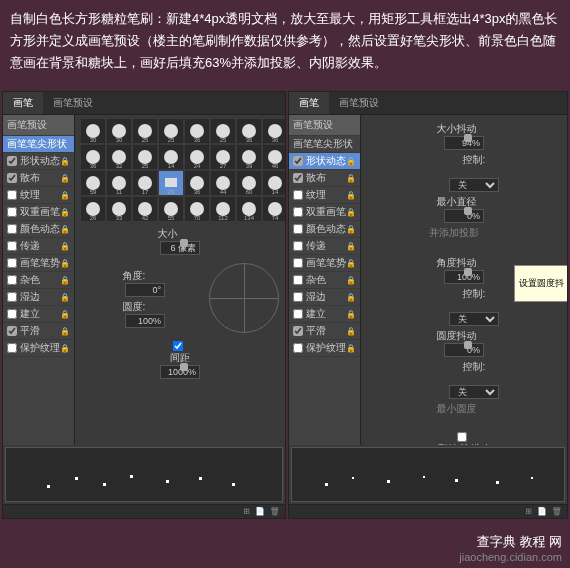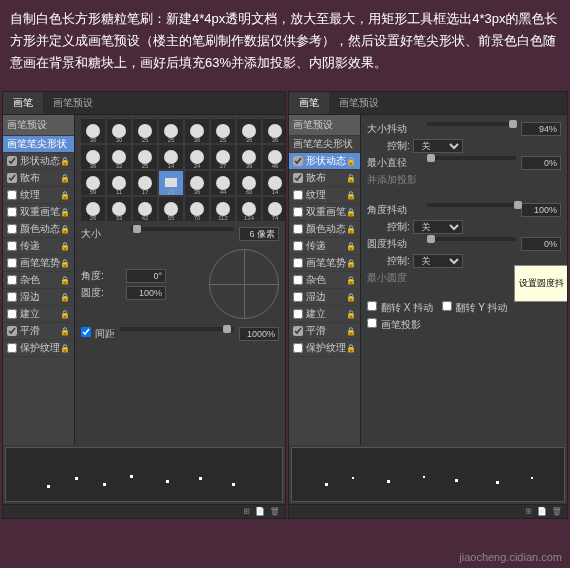--- a/index.html
+++ b/index.html
@@ -16,21 +16,21 @@
 .sb-item.header { background: #5a5a5a; padding: 3px 4px; }
 .sb-item input[type=checkbox] { width: 10px; height: 10px; margin-right: 3px; accent-color: #aaa; }
 .sb-item.sel { background: #5f8dd3; color: #fff; }
 .sb-item .lock { margin-left: auto; font-size: 8px; }
 .content { flex: 1; padding: 4px 6px; overflow: hidden; }
 .brush-grid { display: grid; grid-template-columns: repeat(8, 24px); gap: 2px; margin-bottom: 6px; }
 .brush-cell { width: 24px; height: 24px; background: #2a2a2a; display: flex; flex-direction: column; align-items: center; justify-content: center; font-size: 7px; color: #aaa; position: relative; }
 .brush-cell.sel { background: #5f8dd3; }
 .brush-shape { width: 14px; height: 14px; background: #ddd; border-radius: 50%; margin-bottom: 1px; }
 .brush-cell .num { font-size: 6px; position: absolute; bottom: 0; }
-.row { display: flex; align-items: flex-start; margin: 3px 0; font-size: 10px; }
+.row { display: flex; align-items: center; margin: 3px 0; font-size: 10px; flex-direction: column; }
 .row .lbl { width: 45px; }
 .row input[type=text] { width: 40px; background: #2a2a2a; border: 1px solid #555; color: #ccc; font-size: 9px; padding: 1px 3px; text-align: right; }
 .row .slider { flex: 1; height: 4px; background: #2a2a2a; margin: 0 5px; position: relative; }
 .row .slider .thumb { position: absolute; width: 8px; height: 8px; background: #aaa; top: -2px; border-radius: 2px; }
 .row input[type=checkbox] { width: 10px; height: 10px; margin-right: 4px; }
 .row select { background: #2a2a2a; border: 1px solid #555; color: #ccc; font-size: 9px; padding: 0 15px 0 4px; }
 .crosshair { width: 70px; height: 70px; border: 1px solid #666; border-radius: 50%; margin: 5px auto; position: relative; }
 .crosshair::before, .crosshair::after { content: ''; position: absolute; background: #666; }
 .crosshair::before { width: 100%; height: 1px; top: 50%; }
 .crosshair::after { width: 1px; height: 100%; left: 50%; }
@@ -426,14 +426,15 @@
   <div class="footer">
         <span class="footer-icon">⊞</span>
         <span class="footer-icon">📄</span>
         <span class="footer-icon">🗑</span>
       </div>
 </div>
 
 </div>
 
 <div class="watermark">
+  <div class="main">查字典  教程 网</div>
   <div>jiaocheng.cidian.com</div>
 </div>
 
 </body></html>

